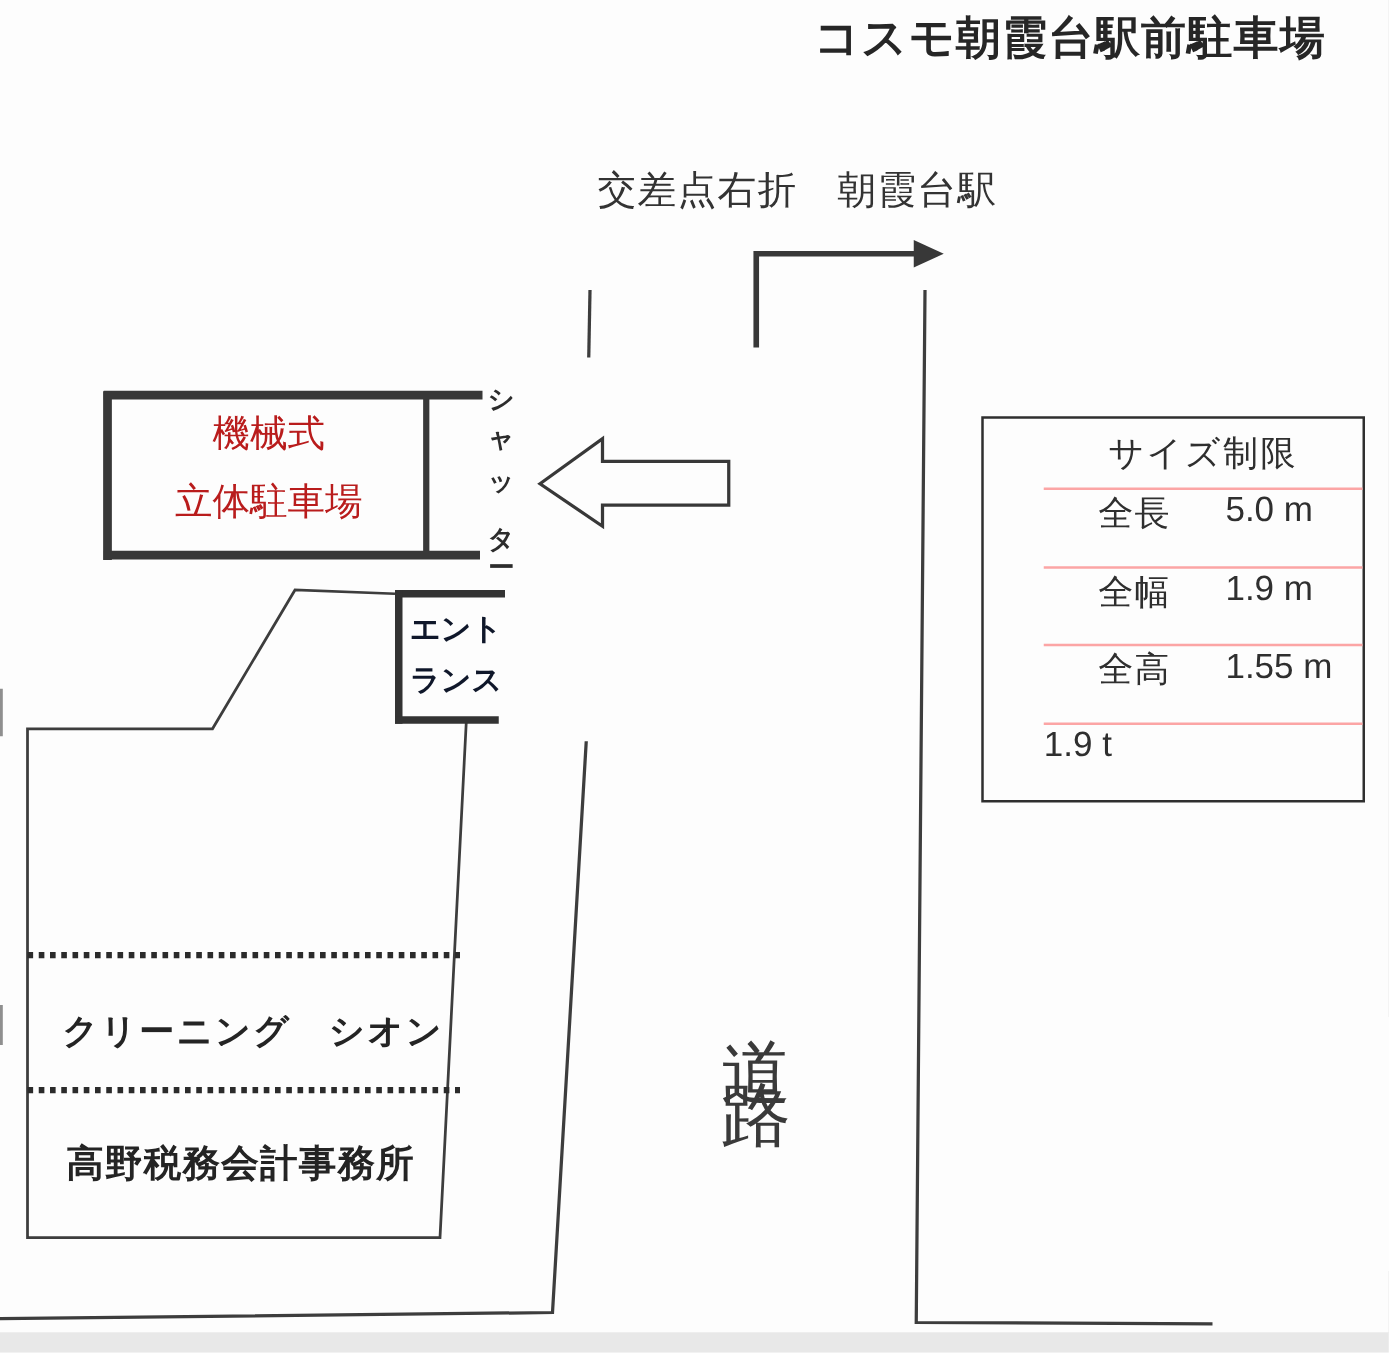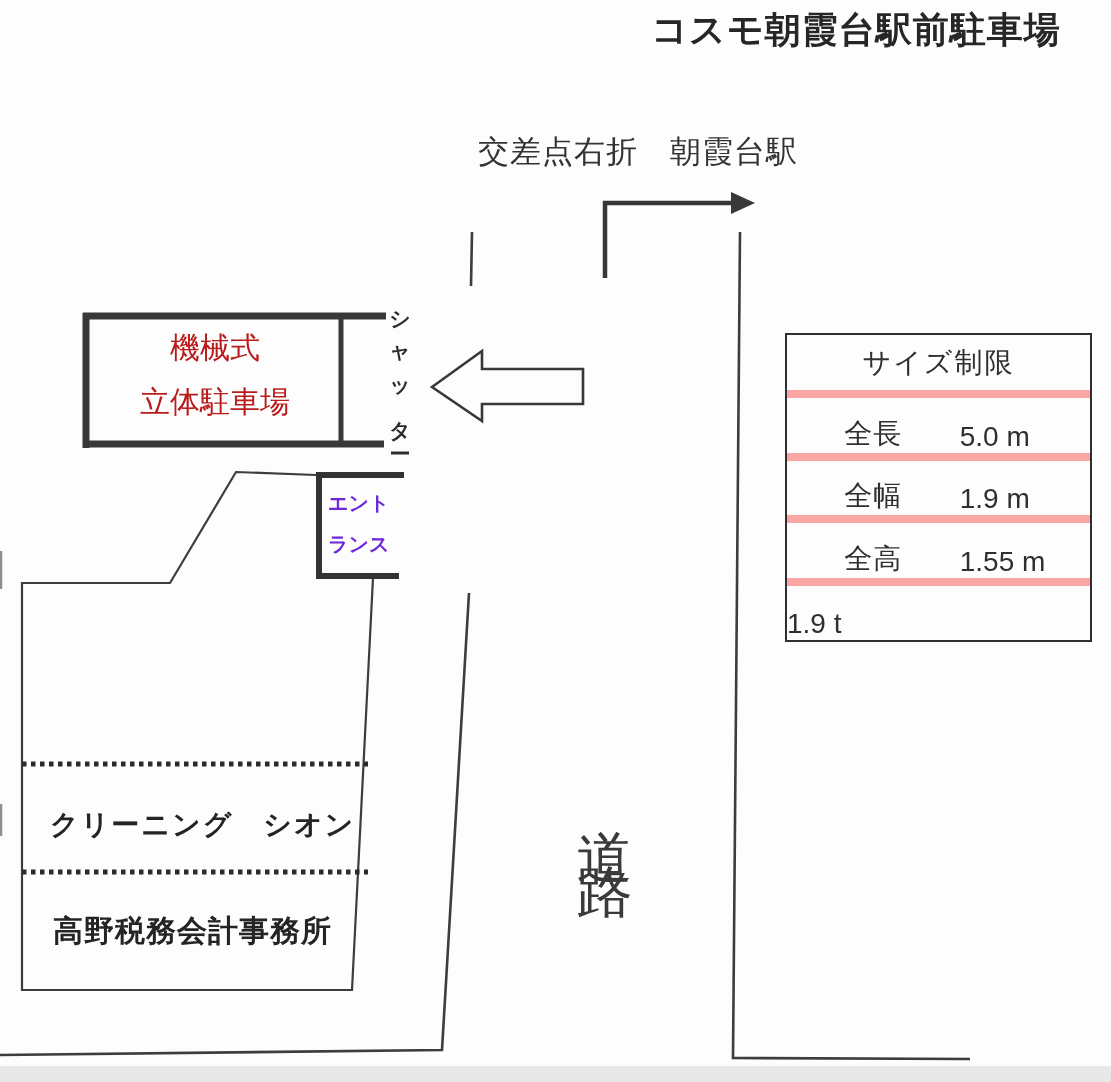--- a/index.html
+++ b/index.html
@@ -27,21 +27,21 @@
     font-size:30px; line-height:54px; text-align:center; color:#b91c1c;
     white-space:nowrap;
   }
   .shutter-label {
     left:386px; top:297px;
     writing-mode:vertical-rl; text-orientation:upright;
     font-size:21px; letter-spacing:12px; color:#2c2c2c; font-weight:bold;
   }
   .entrance-label {
     left:328px; top:483px; width:74px;
-    font-size:20px; font-weight:bold; line-height:41px; color:#6d28d9;
+    font-size:24px; font-weight:bold; line-height:41px; color:#0f172a;
     white-space:nowrap;
   }
   .cleaning-label {
     left:50px; top:806px;
     font-size:28px; font-weight:bold; letter-spacing:2px; color:#242424;
     white-space:nowrap;
   }
   .tax-label {
     left:53px; top:911px;
     font-size:30px; font-weight:bold; letter-spacing:1px; color:#242424;
@@ -49,29 +49,29 @@
   }
   .road-label {
     left:567px; top:786px;
     writing-mode:vertical-rl; text-orientation:upright;
     font-size:56px; letter-spacing:34px; color:#3a3a3a; font-weight:normal;
   }
 
   .size-table {
     left:785px; top:333px; width:307px; height:309px;
     border:2.5px solid #2f2f2f; background:#fdfdfd;
-    display:flex; flex-direction:column; font-size:28px; color:#2f2f2f;
+    display:flex; flex-direction:column; font-size:28px; color:#2f2f2f;padding-left:48px;
   }
   .size-table .thead {
     height:55px; display:flex; align-items:center; justify-content:center;
     letter-spacing:2px;
   }
   .size-table .trow {
-    flex:1; display:flex; align-items:flex-end;
-    border-top:8px solid #fca5a5;
+    flex:1; display:flex; align-items:flex-start;
+    border-top:2px solid #fca5a5;
   }
   .size-table .tlabel { width:57%; text-align:center; letter-spacing:1px; }
   .size-table .tvalue { width:43%; text-align:left; white-space:nowrap; }
 </style>
 </head>
 <body>
 
 <div class="page">
 
   <svg class="map" width="1111" height="1082" viewBox="0 0 1111 1082">

